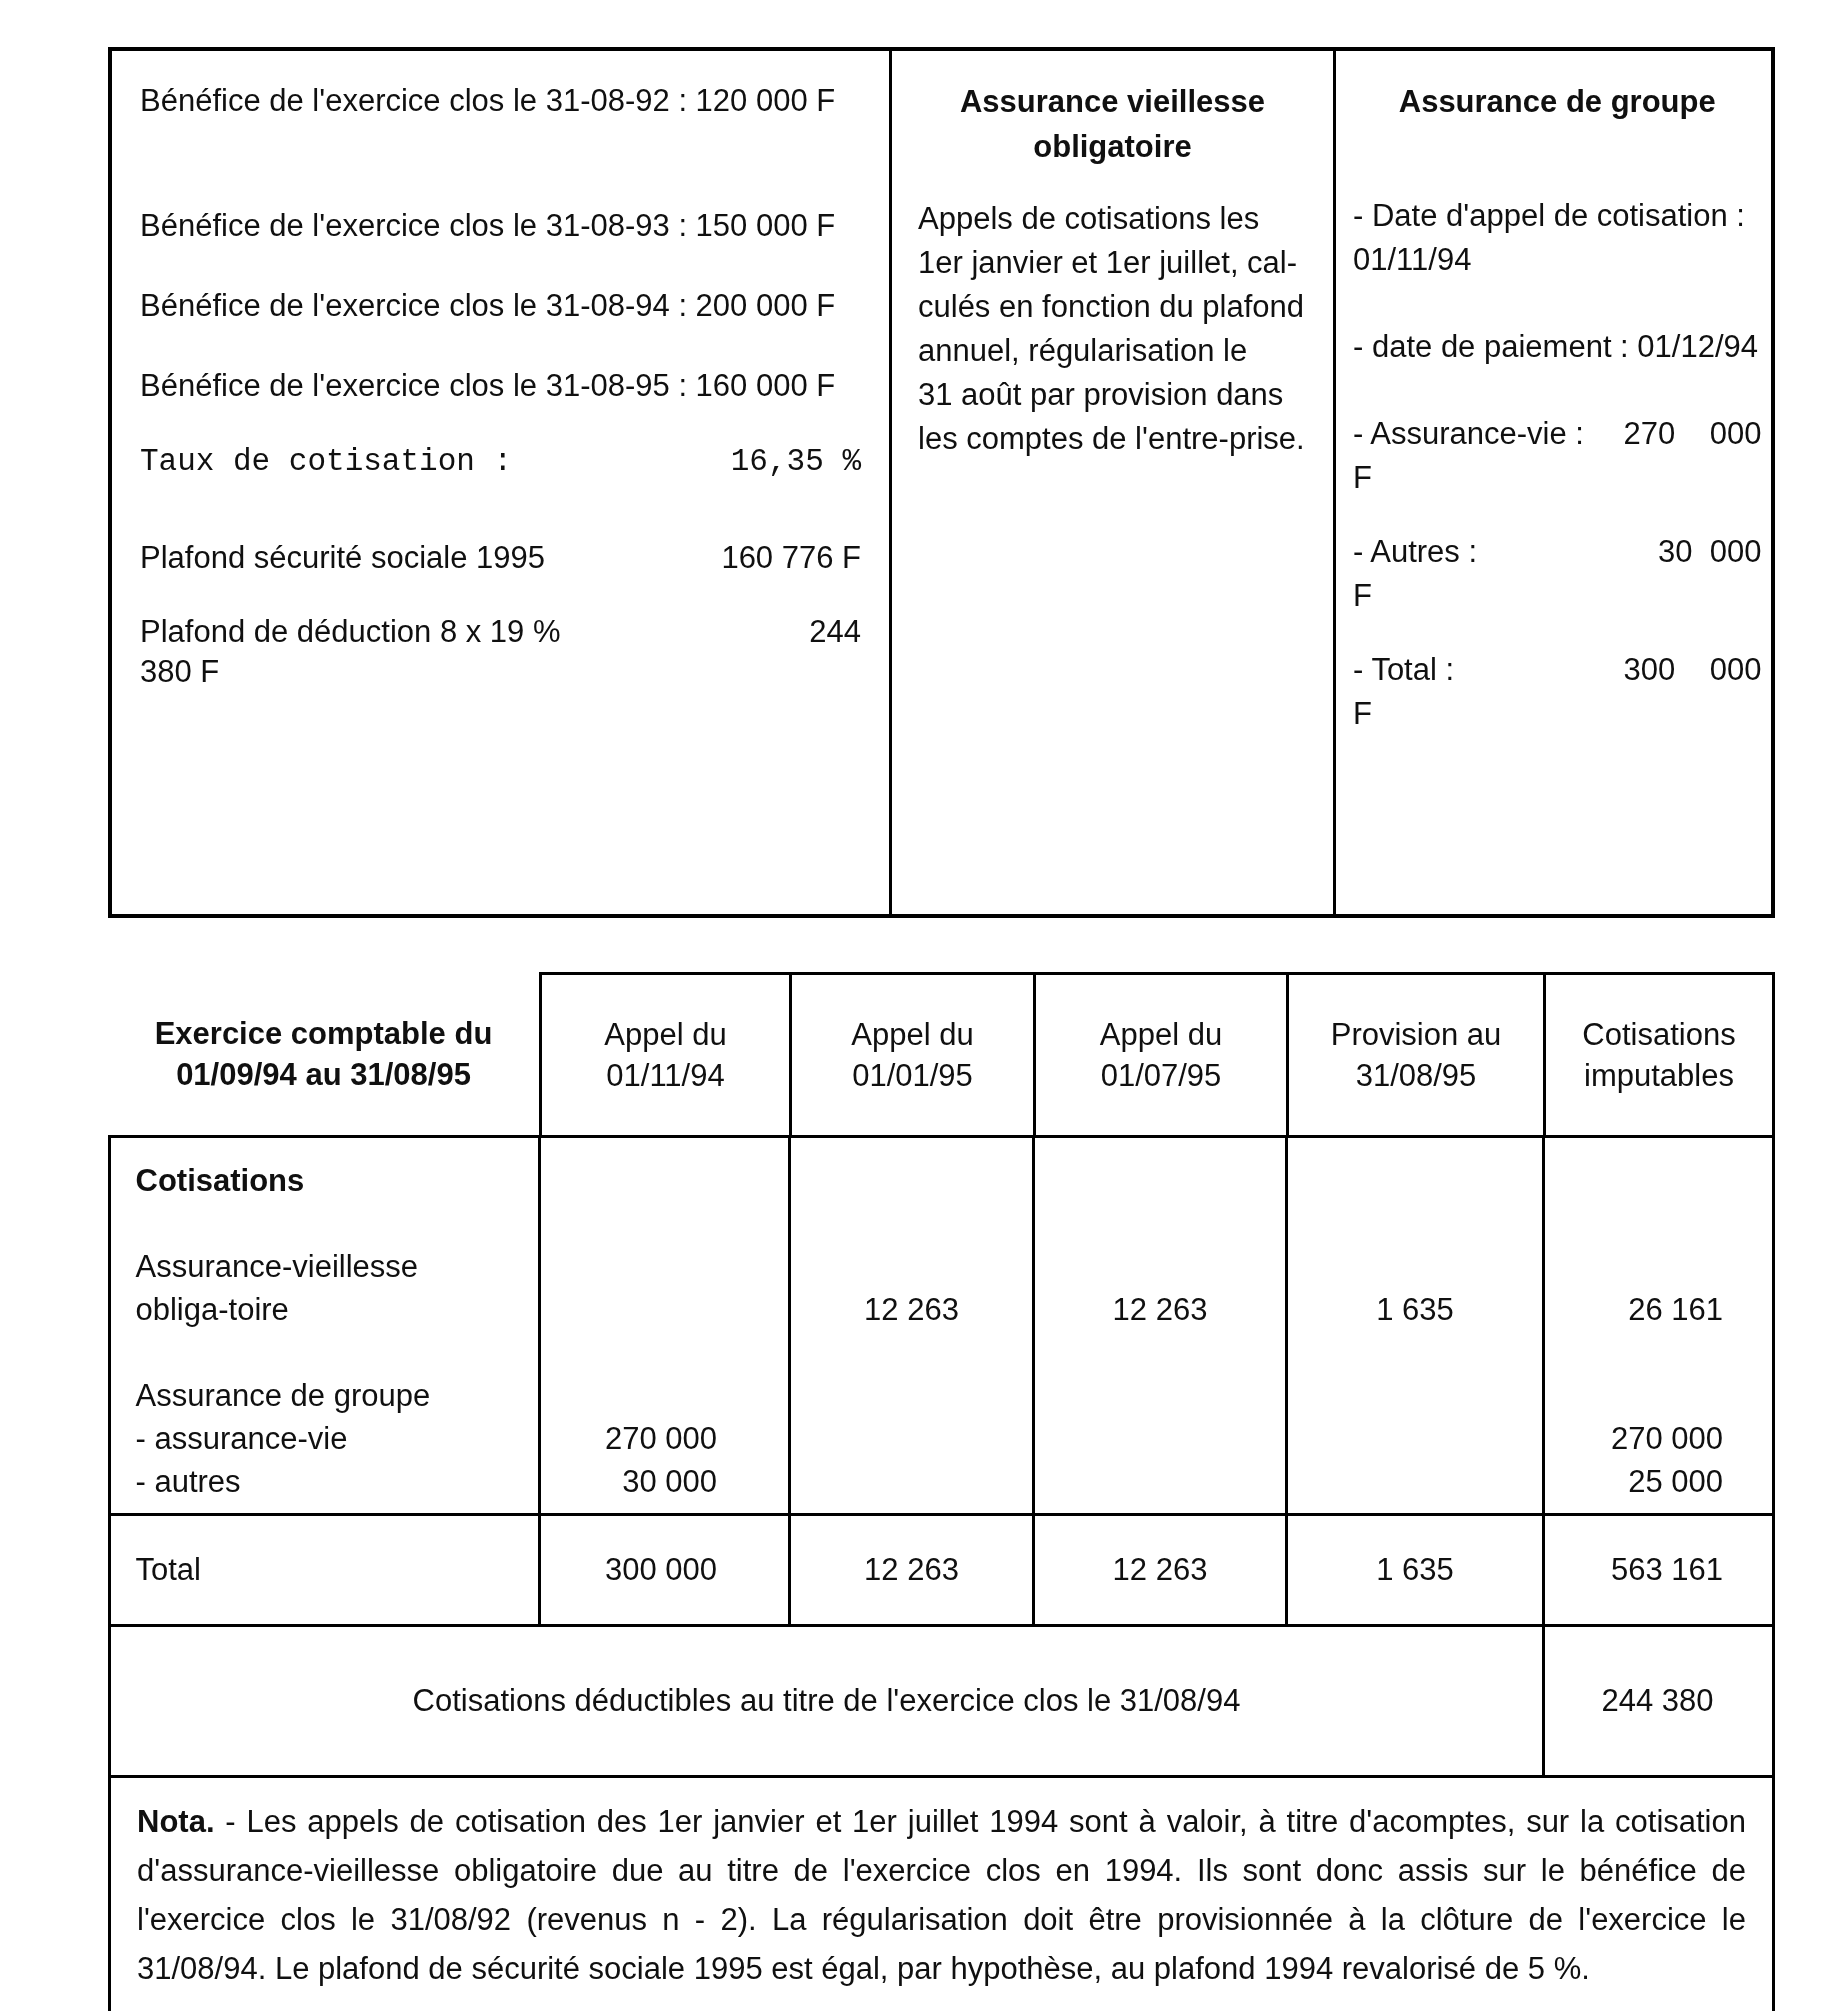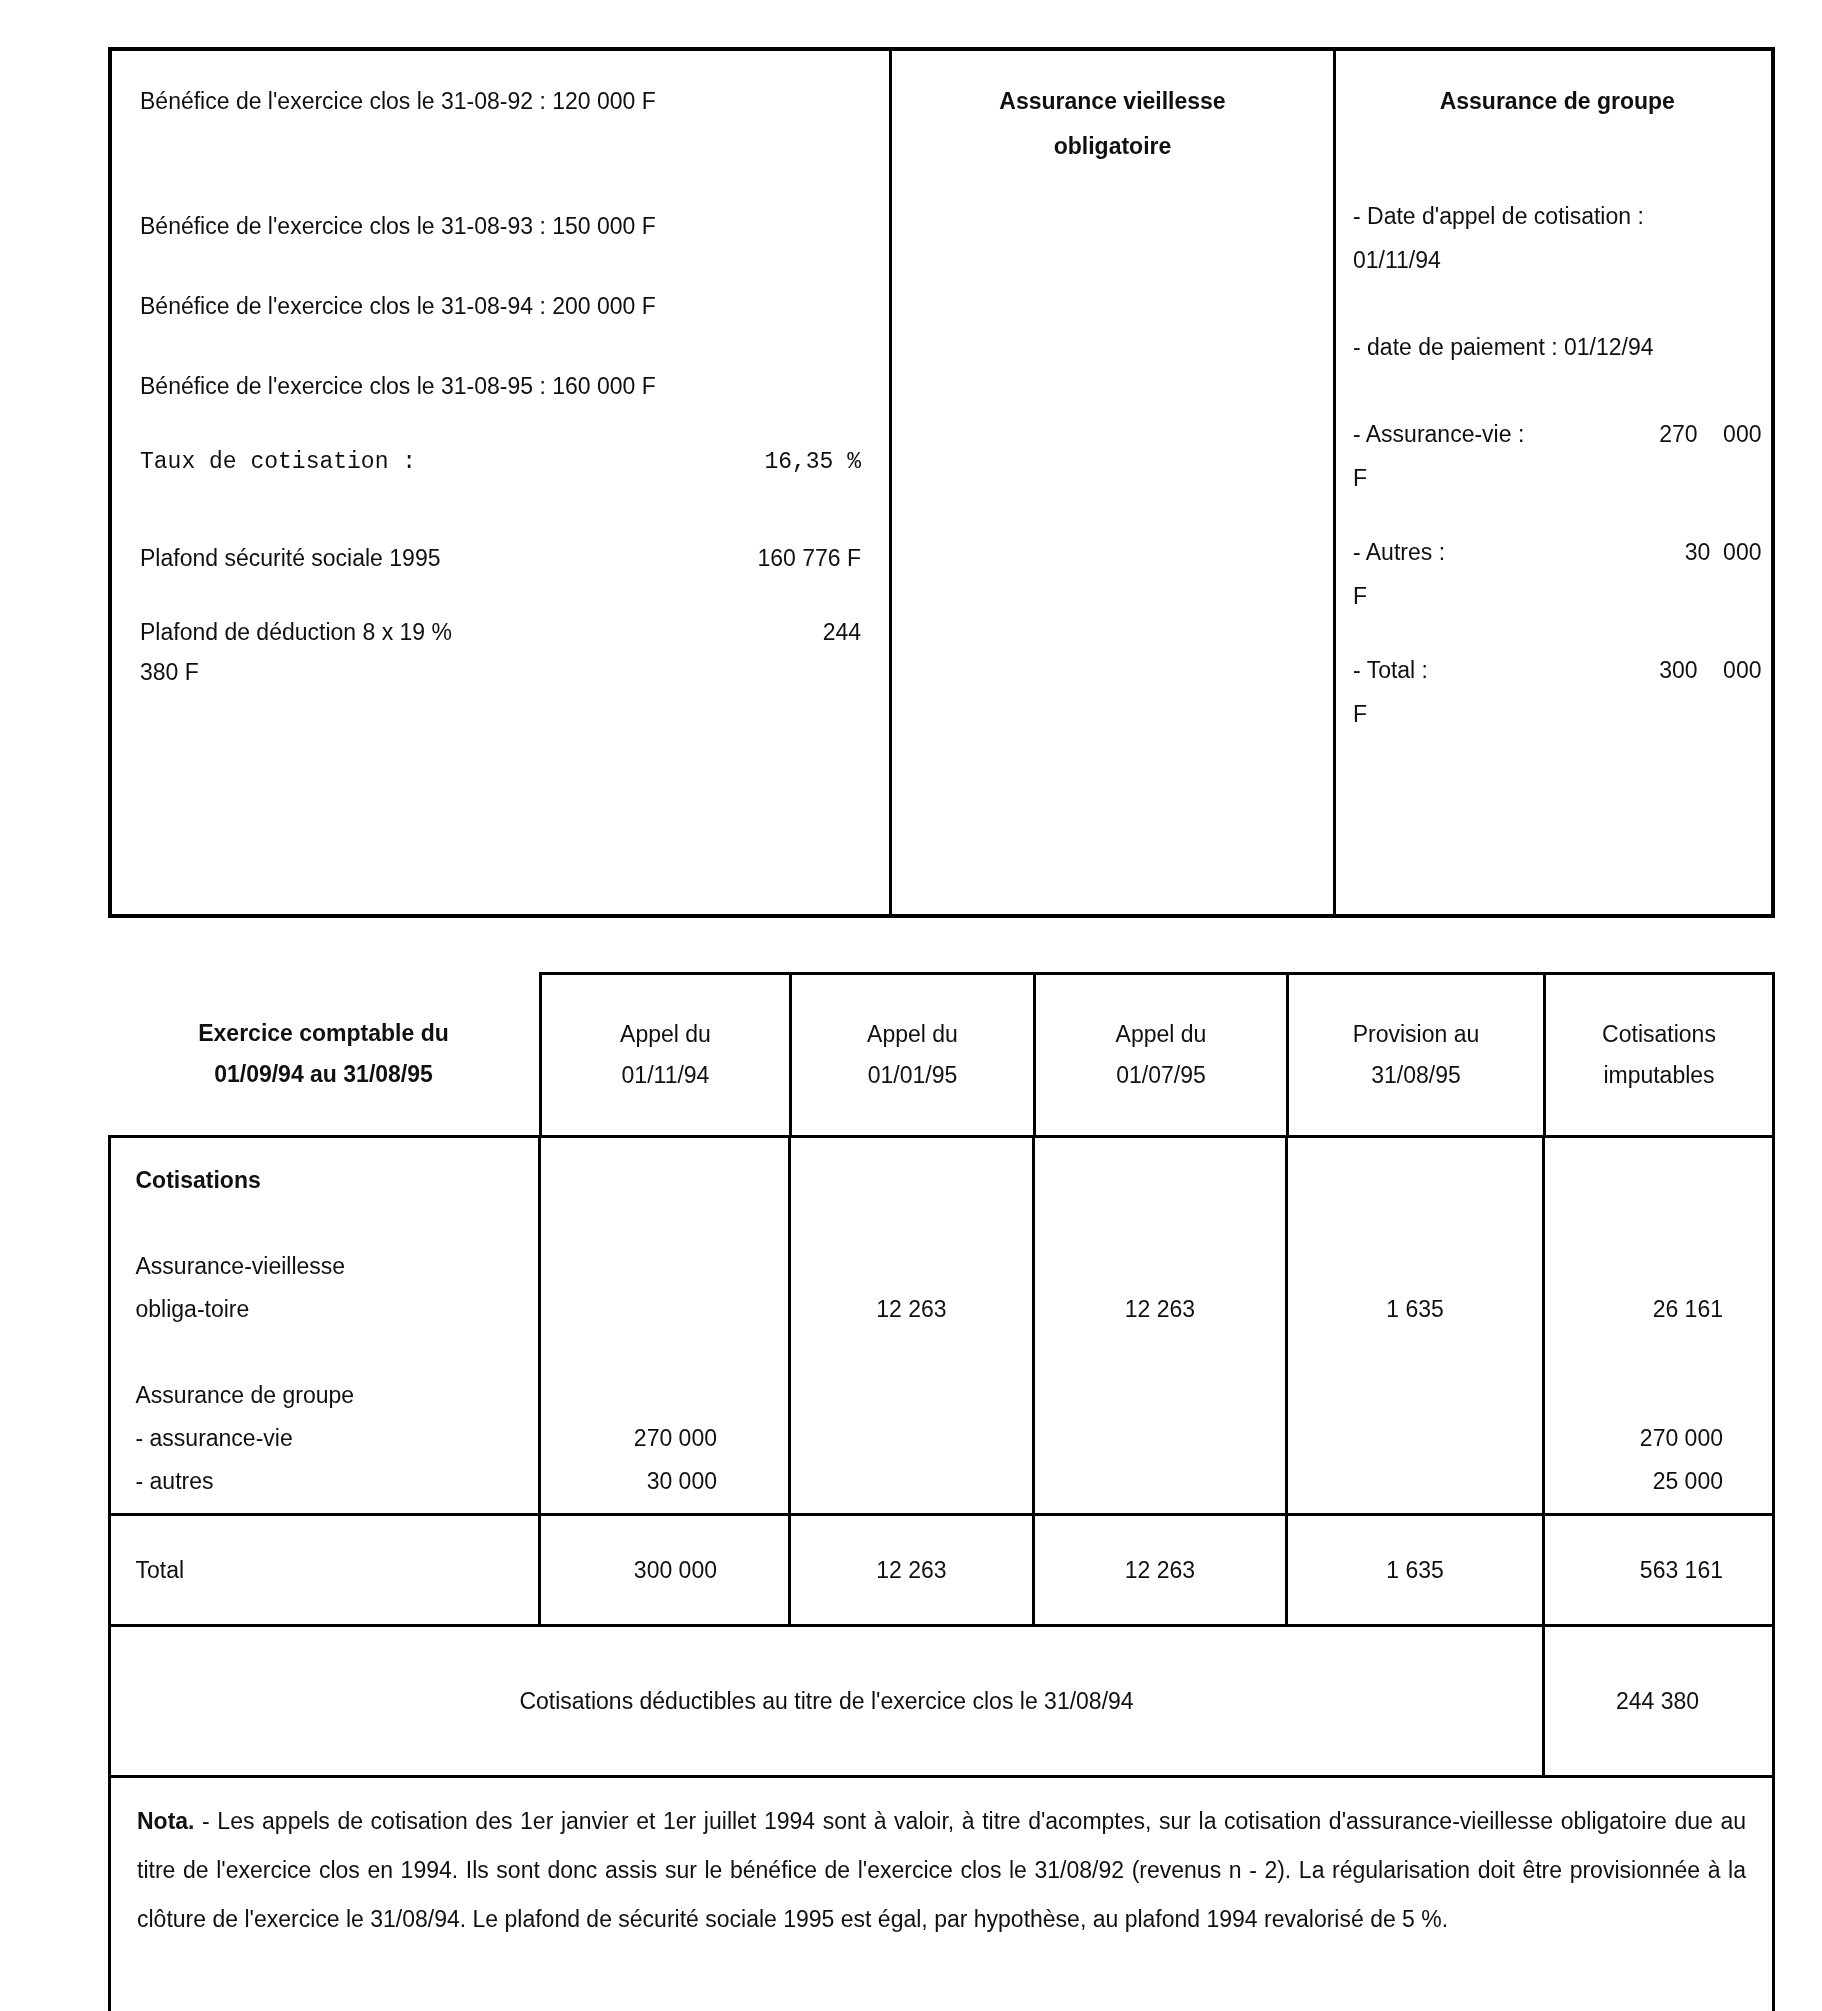--- a/index.html
+++ b/index.html
@@ -1,19 +1,19 @@
 <!DOCTYPE html>
 <html style="font-size:15px"><head>
 <meta charset="utf-8">
 <style>
   html,body{margin:0;padding:0;background:#ffffff;}
   .page{
     position:relative;width:1823px;height:2011px;background:#ffffff;
     color:#101010;font-family:"Liberation Sans","DejaVu Sans",sans-serif;
-    font-size:23px;overflow:hidden;
+    font-size:31px;overflow:hidden;
   }
   .bold{font-weight:700;}
   .pre{white-space:pre;}
   .preline{white-space:pre-line;}
 
   
   .t1{
     position:absolute;left:108px;top:47px;width:1667px;height:871px;
     border:4.7px solid #000;box-sizing:border-box;
     display:grid;grid-template-columns:777px 444px 436px;
@@ -108,20 +108,26 @@
       <div class="kv ded">
         <span>Plafond de déduction 8 x 19 %</span>
         <span class="kvval">244</span>
       </div>
       <div class="line">380 F</div>
     </div>
 
     <div class="t1c c2">
       <div class="ttl preline">Assurance vieillesse
 obligatoire</div>
+      <div class="para pre">Appels de cotisations les
+1er janvier et 1er juillet, cal-
+culés en fonction du plafond
+annuel, régularisation le
+31 août par provision dans
+les comptes de l'entre-prise.</div>
     </div>
 
     <div class="t1c c3">
       <div class="ttl">Assurance de groupe</div>
       <div class="item pre">- Date d'appel de cotisation :
 01/11/94</div>
       <div class="item pre">- date de paiement : 01/12/94</div>
       <div class="amt">
         <div class="kv">
           <span>- Assurance-vie :</span>

